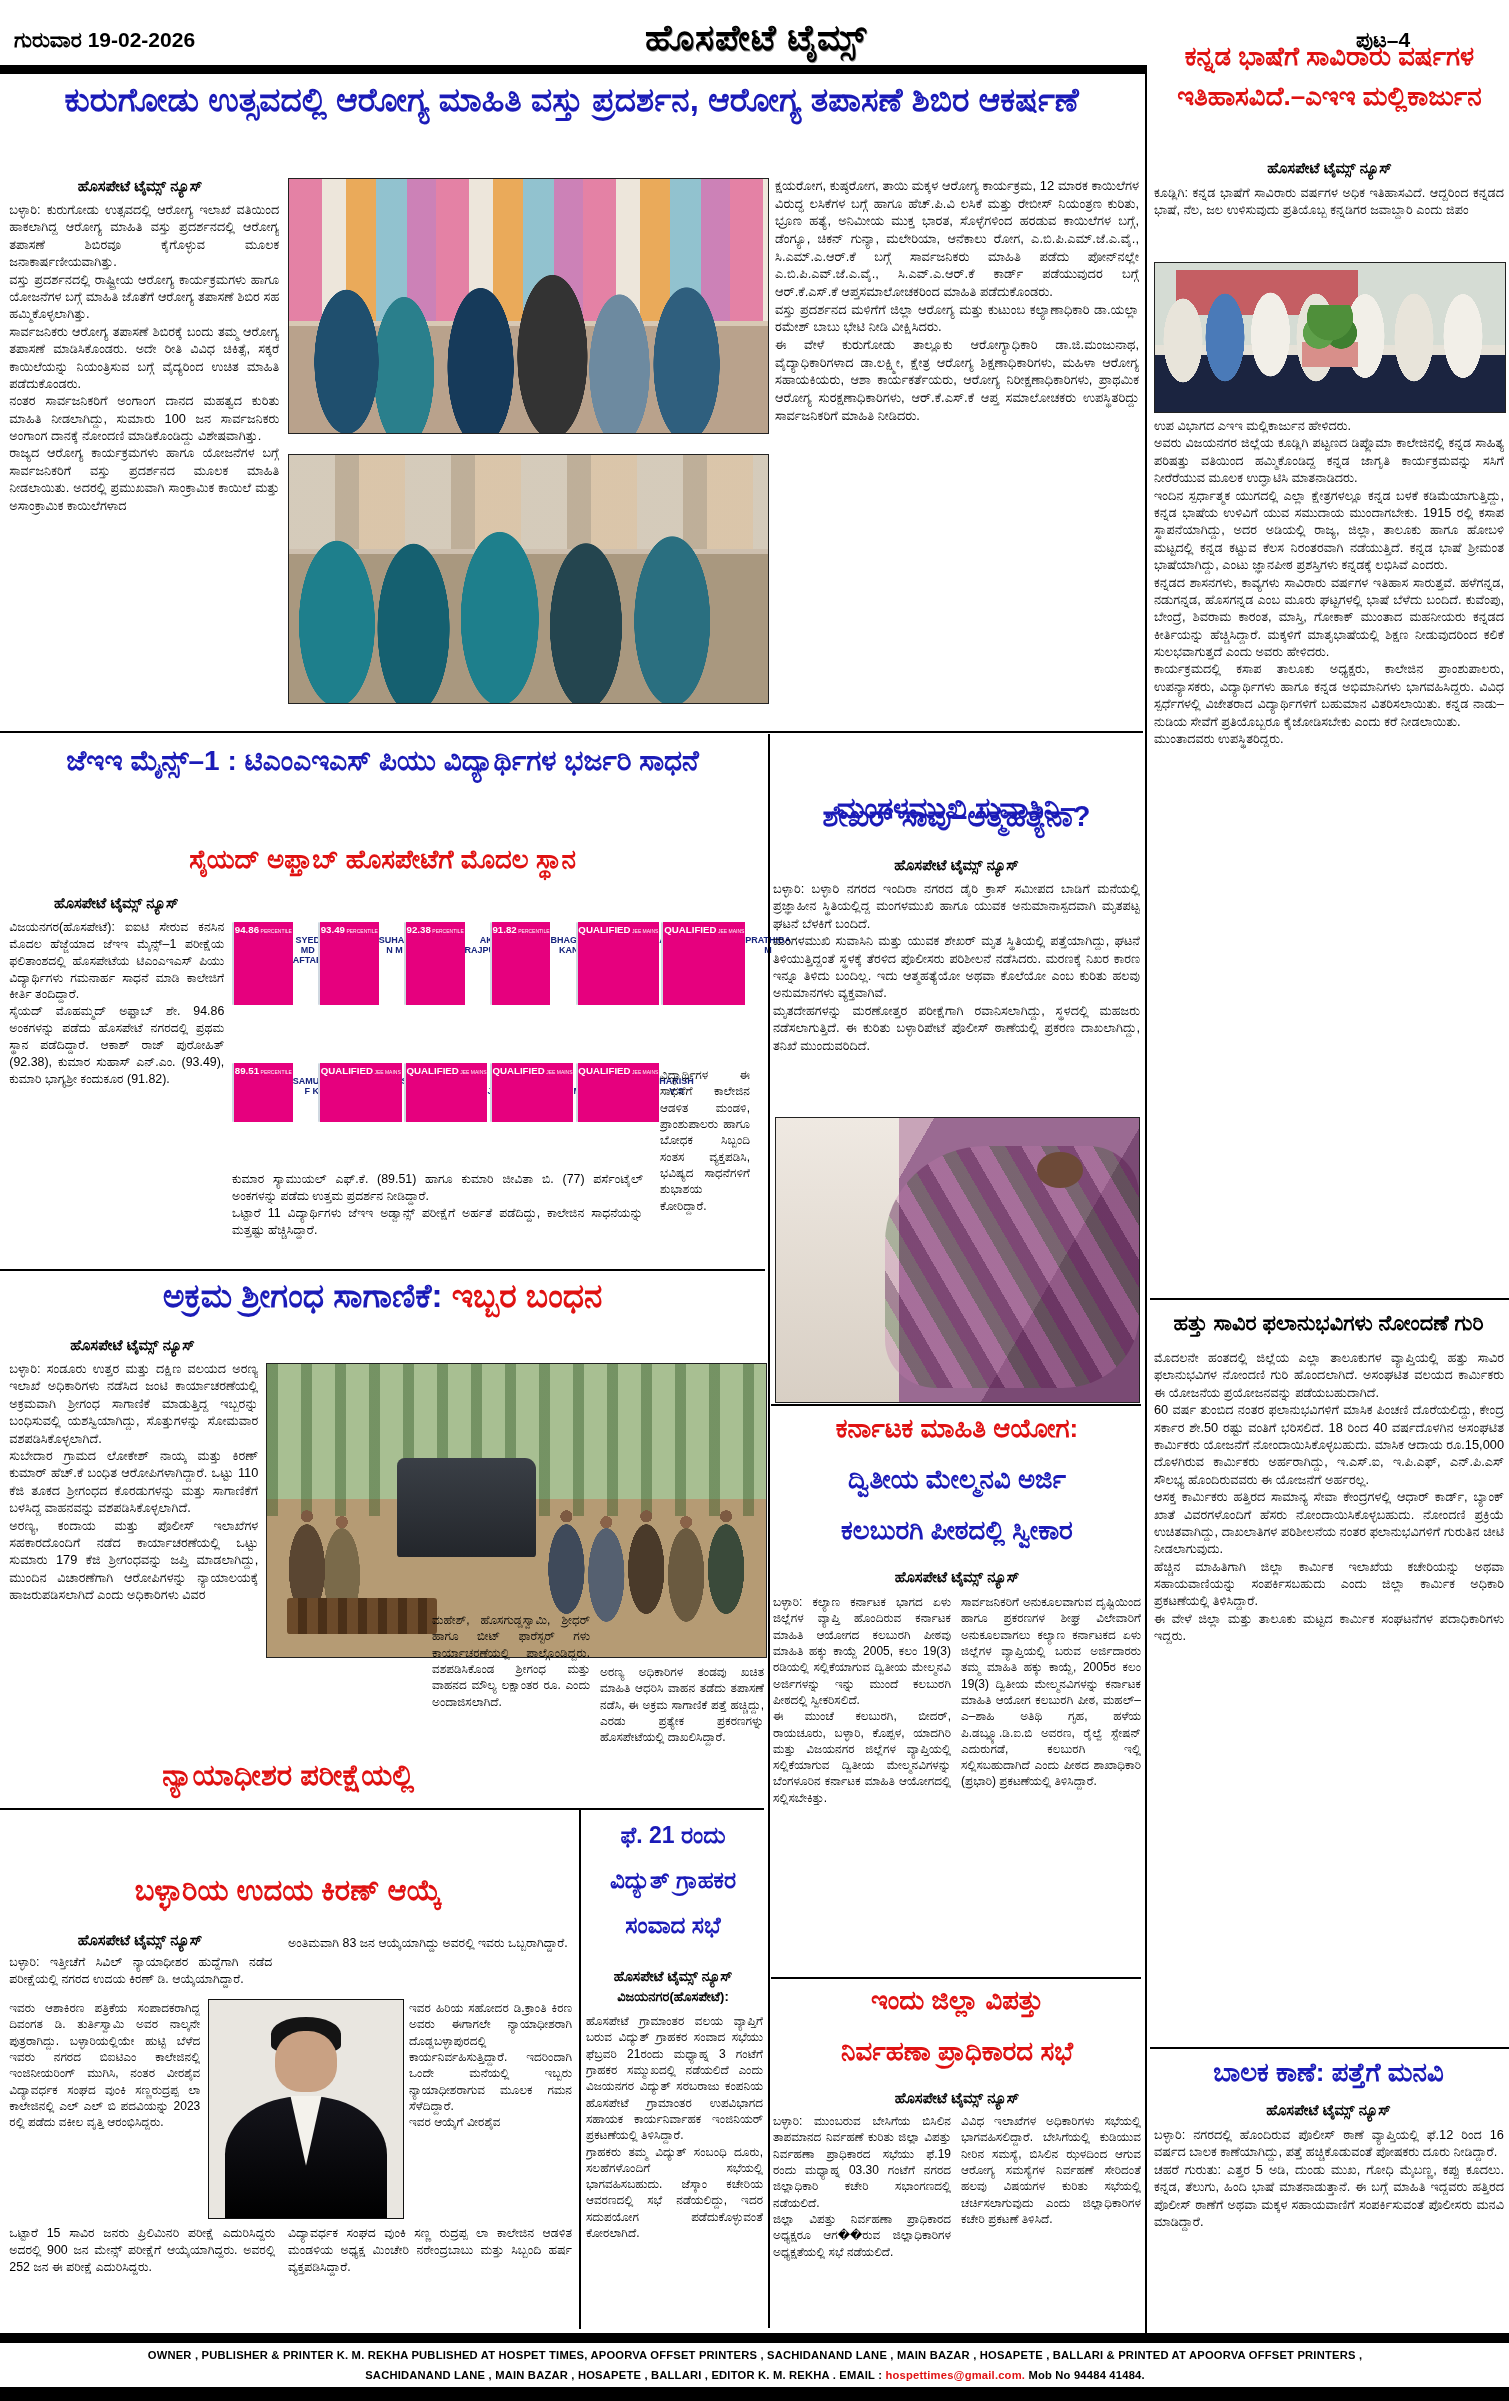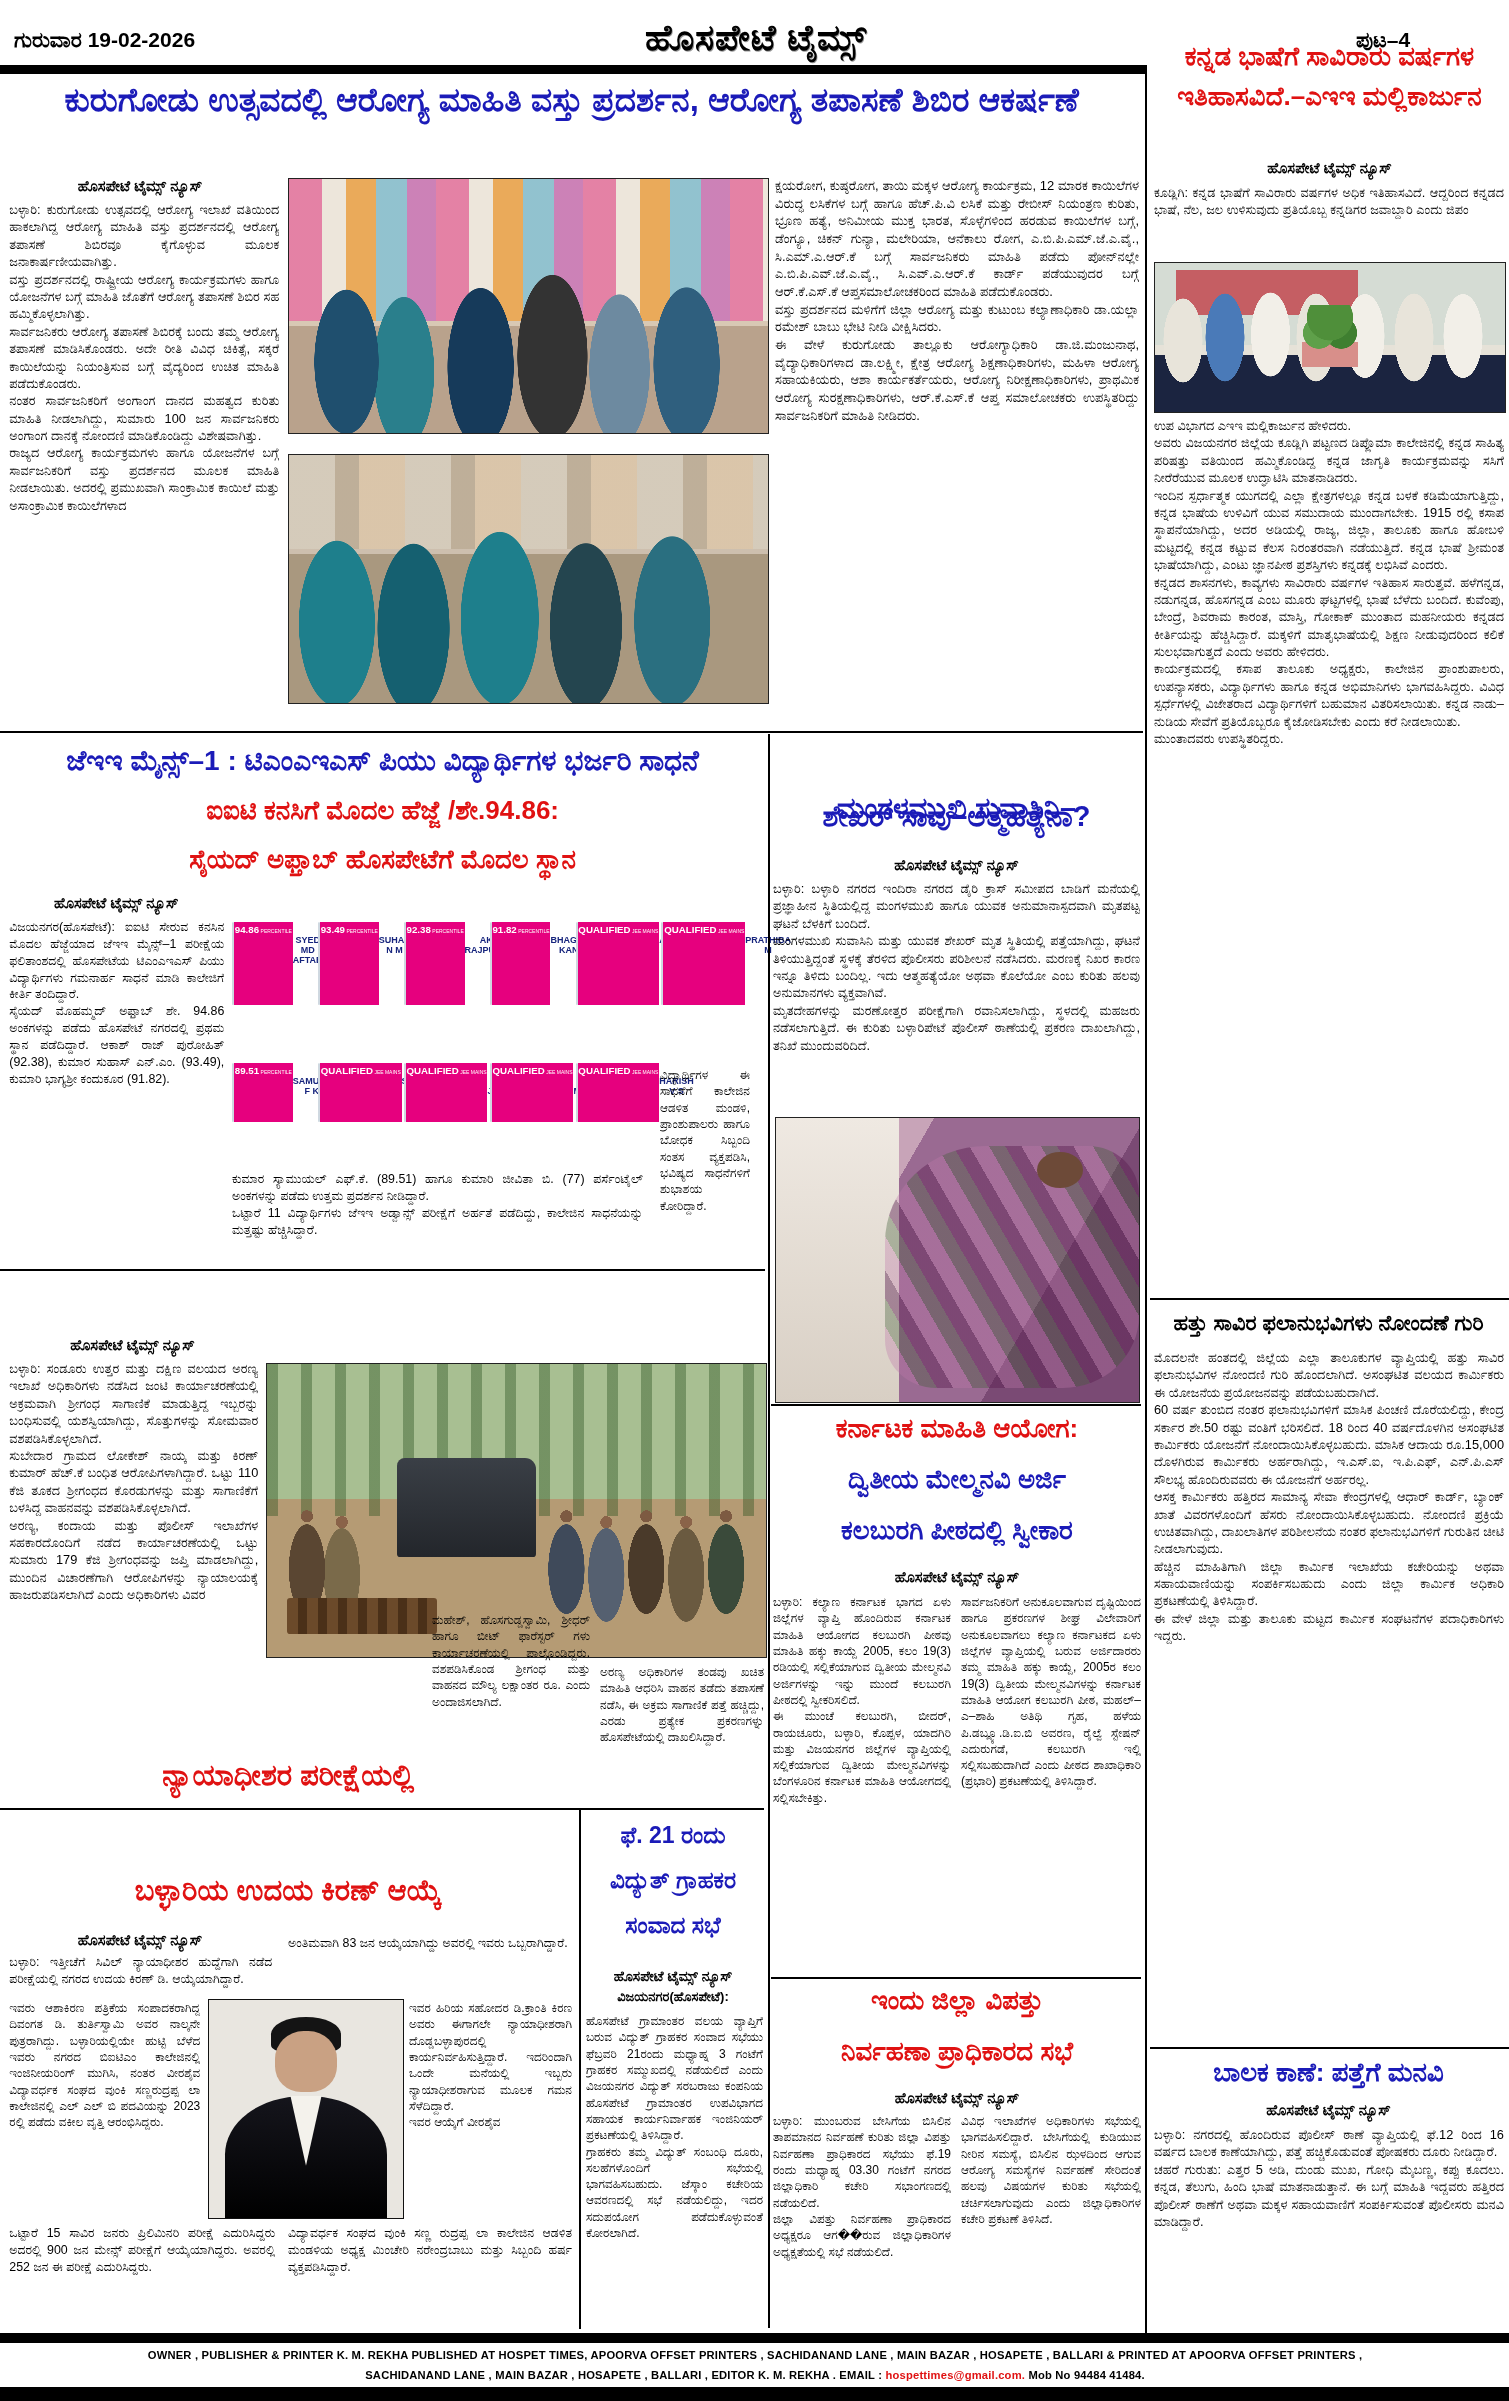--- a/index.html
+++ b/index.html
@@ -81,21 +81,20 @@
       radial-gradient(circle 11px at 80% 39%, #8a6349 97%, transparent 98%);"></div>
   </div>
 
   <div class="ab body-col" style="left:775px;top:177px;width:364px;height:553px;font-size:13px;">ಕ್ಷಯರೋಗ, ಕುಷ್ಠರೋಗ, ತಾಯಿ ಮಕ್ಕಳ ಆರೋಗ್ಯ ಕಾರ್ಯಕ್ರಮ, 12 ಮಾರಕ ಕಾಯಿಲೆಗಳ ವಿರುದ್ಧ ಲಸಿಕೆಗಳ ಬಗ್ಗೆ ಹಾಗೂ ಹೆಚ್.ಪಿ.ವಿ ಲಸಿಕೆ ಮತ್ತು ರೇಬೀಸ್ ನಿಯಂತ್ರಣ ಕುರಿತು, ಭ್ರೂಣ ಹತ್ಯೆ, ಅನಿಮೀಯ ಮುಕ್ತ ಭಾರತ, ಸೊಳ್ಳೆಗಳಿಂದ ಹರಡುವ ಕಾಯಿಲೆಗಳ ಬಗ್ಗೆ, ಡೆಂಗ್ಯೂ, ಚಿಕನ್ ಗುನ್ಯಾ, ಮಲೇರಿಯಾ, ಆನೆಕಾಲು ರೋಗ, ಎ.ಬಿ.ಪಿ.ಎಮ್.ಜೆ.ಎ.ವೈ., ಸಿ.ಎಮ್.ಎ.ಆರ್.ಕೆ ಬಗ್ಗೆ ಸಾರ್ವಜನಿಕರು ಮಾಹಿತಿ ಪಡೆದು ಪೋನ್‌ನಲ್ಲೇ ಎ.ಬಿ.ಪಿ.ಎವ್.ಜೆ.ಎ.ವೈ., ಸಿ.ಎವ್.ಎ.ಆರ್.ಕೆ ಕಾರ್ಡ್ ಪಡೆಯುವುದರ ಬಗ್ಗೆ ಆರ್.ಕೆ.ಎಸ್.ಕೆ ಆಪ್ತಸಮಾಲೋಚಕರಿಂದ ಮಾಹಿತಿ ಪಡೆದುಕೊಂಡರು.
 ವಸ್ತು ಪ್ರದರ್ಶನದ ಮಳಿಗೆಗೆ ಜಿಲ್ಲಾ ಆರೋಗ್ಯ ಮತ್ತು ಕುಟುಂಬ ಕಲ್ಯಾಣಾಧಿಕಾರಿ ಡಾ.ಯಲ್ಲಾ ರಮೇಶ್ ಬಾಬು ಭೇಟಿ ನೀಡಿ ವೀಕ್ಷಿಸಿದರು.
 ಈ ವೇಳೆ ಕುರುಗೋಡು ತಾಲ್ಲೂಕು ಆರೋಗ್ಯಾಧಿಕಾರಿ ಡಾ.ಜಿ.ಮಂಜುನಾಥ, ವೈದ್ಯಾಧಿಕಾರಿಗಳಾದ ಡಾ.ಲಕ್ಷ್ಮೀ, ಕ್ಷೇತ್ರ ಆರೋಗ್ಯ ಶಿಕ್ಷಣಾಧಿಕಾರಿಗಳು, ಮಹಿಳಾ ಆರೋಗ್ಯ ಸಹಾಯಕಿಯರು, ಆಶಾ ಕಾರ್ಯಕರ್ತೆಯರು, ಆರೋಗ್ಯ ನಿರೀಕ್ಷಣಾಧಿಕಾರಿಗಳು, ಪ್ರಾಥಮಿಕ ಆರೋಗ್ಯ ಸುರಕ್ಷಣಾಧಿಕಾರಿಗಳು, ಆರ್.ಕೆ.ಎಸ್.ಕೆ ಆಪ್ತ ಸಮಾಲೋಚಕರು ಉಪಸ್ಥಿತರಿದ್ದು ಸಾರ್ವಜನಿಕರಿಗೆ ಮಾಹಿತಿ ನೀಡಿದರು.</div>
 
   <div class="ab rule-h" style="left:0;top:731px;width:1143px;height:2.3px;"></div>
 
   <div class="ab hl blue" style="left:3.1px;top:744px;width:759px;font-size:28px;">ಜೆಇಇ ಮೈನ್ಸ್–1 : ಟಿಎಂಎಇಎಸ್ ಪಿಯು ವಿದ್ಯಾರ್ಥಿಗಳ ಭರ್ಜರಿ ಸಾಧನೆ</div>
-  <div class="ab hl red" style="left:3.1px;top:795px;width:759px;font-size:26px;">ಐಐಟಿ ಕನಸಿಗೆ ಮೊದಲ ಹೆಜ್ಜೆ /ಶೇ.94.86:</div>
   <div class="ab hl red" style="left:3.1px;top:844px;width:759px;font-size:26px;">ಸೈಯದ್ ಅಫ್ತಾಬ್ ಹೊಸಪೇಟೆಗೆ ಮೊದಲ ಸ್ಥಾನ</div>
   <div class="ab byline" style="left:7.7px;top:895px;width:217px;">ಹೊಸಪೇಟೆ ಟೈಮ್ಸ್ ನ್ಯೂಸ್</div>
   <div class="ab body-col" style="left:9.3px;top:919px;width:215px;height:345px;font-size:12.4px;">ವಿಜಯನಗರ(ಹೊಸಪೇಟೆ): ಐಐಟಿ ಸೇರುವ ಕನಸಿನ ಮೊದಲ ಹೆಜ್ಜೆಯಾದ ಜೆಇಇ ಮೈನ್ಸ್–1 ಪರೀಕ್ಷೆಯ ಫಲಿತಾಂಶದಲ್ಲಿ ಹೊಸಪೇಟೆಯ ಟಿಎಂಎಇಎಸ್ ಪಿಯು ವಿದ್ಯಾರ್ಥಿಗಳು ಗಮನಾರ್ಹ ಸಾಧನೆ ಮಾಡಿ ಕಾಲೇಜಿಗೆ ಕೀರ್ತಿ ತಂದಿದ್ದಾರೆ.
 ಸೈಯದ್ ಮೊಹಮ್ಮದ್ ಅಫ್ತಾಬ್ ಶೇ. 94.86 ಅಂಕಗಳನ್ನು ಪಡೆದು ಹೊಸಪೇಟೆ ನಗರದಲ್ಲಿ ಪ್ರಥಮ ಸ್ಥಾನ ಪಡೆದಿದ್ದಾರೆ. ಆಕಾಶ್ ರಾಜ್ ಪುರೋಹಿತ್ (92.38), ಕುಮಾರ ಸುಹಾಸ್ ಎನ್.ಎಂ. (93.49), ಕುಮಾರಿ ಭಾಗ್ಯಶ್ರೀ ಕಂದುಕೂರ (91.82).</div>
 
   <div class="ab stu-row" style="left:232px;top:922px;width:516px;">
 
       <div class="stu">
         <div class="ph" style="height:81px;"></div>
         <div class="banner">
@@ -211,20 +210,23 @@
 ಮಂಗಳಮುಖಿ ಸುವಾಸಿನಿ ಮತ್ತು ಯುವಕ ಶೇಖರ್ ಮೃತ ಸ್ಥಿತಿಯಲ್ಲಿ ಪತ್ತೆಯಾಗಿದ್ದು, ಘಟನೆ ತಿಳಿಯುತ್ತಿದ್ದಂತೆ ಸ್ಥಳಕ್ಕೆ ತೆರಳಿದ ಪೊಲೀಸರು ಪರಿಶೀಲನೆ ನಡೆಸಿದರು. ಮರಣಕ್ಕೆ ನಿಖರ ಕಾರಣ ಇನ್ನೂ ತಿಳಿದು ಬಂದಿಲ್ಲ. ಇದು ಆತ್ಮಹತ್ಯೆಯೋ ಅಥವಾ ಕೊಲೆಯೋ ಎಂಬ ಕುರಿತು ಹಲವು ಅನುಮಾನಗಳು ವ್ಯಕ್ತವಾಗಿವೆ.
 ಮೃತದೇಹಗಳನ್ನು ಮರಣೋತ್ತರ ಪರೀಕ್ಷೆಗಾಗಿ ರವಾನಿಸಲಾಗಿದ್ದು, ಸ್ಥಳದಲ್ಲಿ ಮಹಜರು ನಡೆಸಲಾಗುತ್ತಿದೆ. ಈ ಕುರಿತು ಬಳ್ಳಾರಿಪೇಟೆ ಪೊಲೀಸ್ ಠಾಣೆಯಲ್ಲಿ ಪ್ರಕರಣ ದಾಖಲಾಗಿದ್ದು, ತನಿಖೆ ಮುಂದುವರಿದಿದೆ.</div>
   <div class="ab photo" style="left:775px;top:1117px;width:363px;height:284px;background:linear-gradient(120deg,#c8a4b8 0 30%,#9a6a92 30% 70%,#7a4a74 70% 100%);">
     <div class="ab" style="left:0;top:0;width:34%;height:100%;background:linear-gradient(#efe9e2,#d8cfc4);"></div>
     <div class="ab" style="left:30%;top:10%;width:70%;height:85%;background:repeating-linear-gradient(60deg,rgba(90,30,80,.45) 0 14px,rgba(190,120,170,.35) 14px 31px,rgba(60,90,50,.35) 31px 45px);border-radius:40% 20% 30% 20%;"></div>
     <div class="ab" style="left:72%;top:12%;width:46px;height:36px;background:#6d4a38;border-radius:50%;"></div>
   </div>
   <div class="ab rule-h" style="left:771px;top:1404px;width:370px;height:2.3px;"></div>
 
   <div class="ab rule-h" style="left:0;top:1269px;width:765px;height:1.5px;"></div>
+  <div class="ab hl" style="left:3.1px;top:1277px;width:759px;font-size:33px;">
+    <span class="blue">ಅಕ್ರಮ ಶ್ರೀಗಂಧ ಸಾಗಾಣಿಕೆ: </span><span class="red">ಇಬ್ಬರ ಬಂಧನ</span>
+  </div>
   <div class="ab byline" style="left:20px;top:1337px;width:225px;">ಹೊಸಪೇಟೆ ಟೈಮ್ಸ್ ನ್ಯೂಸ್</div>
   <div class="ab body-col" style="left:9.3px;top:1360px;width:249px;height:445px;">ಬಳ್ಳಾರಿ: ಸಂಡೂರು ಉತ್ತರ ಮತ್ತು ದಕ್ಷಿಣ ವಲಯದ ಅರಣ್ಯ ಇಲಾಖೆ ಅಧಿಕಾರಿಗಳು ನಡೆಸಿದ ಜಂಟಿ ಕಾರ್ಯಾಚರಣೆಯಲ್ಲಿ ಅಕ್ರಮವಾಗಿ ಶ್ರೀಗಂಧ ಸಾಗಾಣಿಕೆ ಮಾಡುತ್ತಿದ್ದ ಇಬ್ಬರನ್ನು ಬಂಧಿಸುವಲ್ಲಿ ಯಶಸ್ವಿಯಾಗಿದ್ದು, ಸೊತ್ತುಗಳನ್ನು ಸೋಮವಾರ ವಶಪಡಿಸಿಕೊಳ್ಳಲಾಗಿದೆ.
 ಸುಬೇದಾರ ಗ್ರಾಮದ ಲೋಕೇಶ್ ನಾಯ್ಕ ಮತ್ತು ಕಿರಣ್ ಕುಮಾರ್ ಹೆಚ್.ಕೆ ಬಂಧಿತ ಆರೋಪಿಗಳಾಗಿದ್ದಾರೆ. ಒಟ್ಟು 110 ಕೆಜಿ ತೂಕದ ಶ್ರೀಗಂಧದ ಕೊರಡುಗಳನ್ನು ಮತ್ತು ಸಾಗಾಣಿಕೆಗೆ ಬಳಸಿದ್ದ ವಾಹನವನ್ನು ವಶಪಡಿಸಿಕೊಳ್ಳಲಾಗಿದೆ.
 ಅರಣ್ಯ, ಕಂದಾಯ ಮತ್ತು ಪೊಲೀಸ್ ಇಲಾಖೆಗಳ ಸಹಕಾರದೊಂದಿಗೆ ನಡೆದ ಕಾರ್ಯಾಚರಣೆಯಲ್ಲಿ ಒಟ್ಟು ಸುಮಾರು 179 ಕೆಜಿ ಶ್ರೀಗಂಧವನ್ನು ಜಪ್ತಿ ಮಾಡಲಾಗಿದ್ದು, ಮುಂದಿನ ವಿಚಾರಣೆಗಾಗಿ ಆರೋಪಿಗಳನ್ನು ನ್ಯಾಯಾಲಯಕ್ಕೆ ಹಾಜರುಪಡಿಸಲಾಗಿದೆ ಎಂದು ಅಧಿಕಾರಿಗಳು ವಿವರ</div>
   <div class="ab photo" style="left:266px;top:1363px;width:499px;height:293px;background:linear-gradient(#a8bf92 0 46%,#b59b74 46% 100%);">
     <div class="ab" style="inset:0;height:52%;background:repeating-linear-gradient(90deg,rgba(40,80,30,.4) 0 11px,transparent 11px 34px);"></div>
     <div class="ab" style="left:26%;top:32%;width:28%;height:34%;background:linear-gradient(#3a3f46,#23262b);border-radius:7.7px 11px 3.1px 3.1px;"></div>
     <div class="ab" style="inset:0;background:
       radial-gradient(ellipse 18.6px 46px at 8% 70%, #5a4632 97%, transparent 98%),
       radial-gradient(ellipse 18.6px 48px at 15% 72%, #7a6a4a 97%, transparent 98%),

